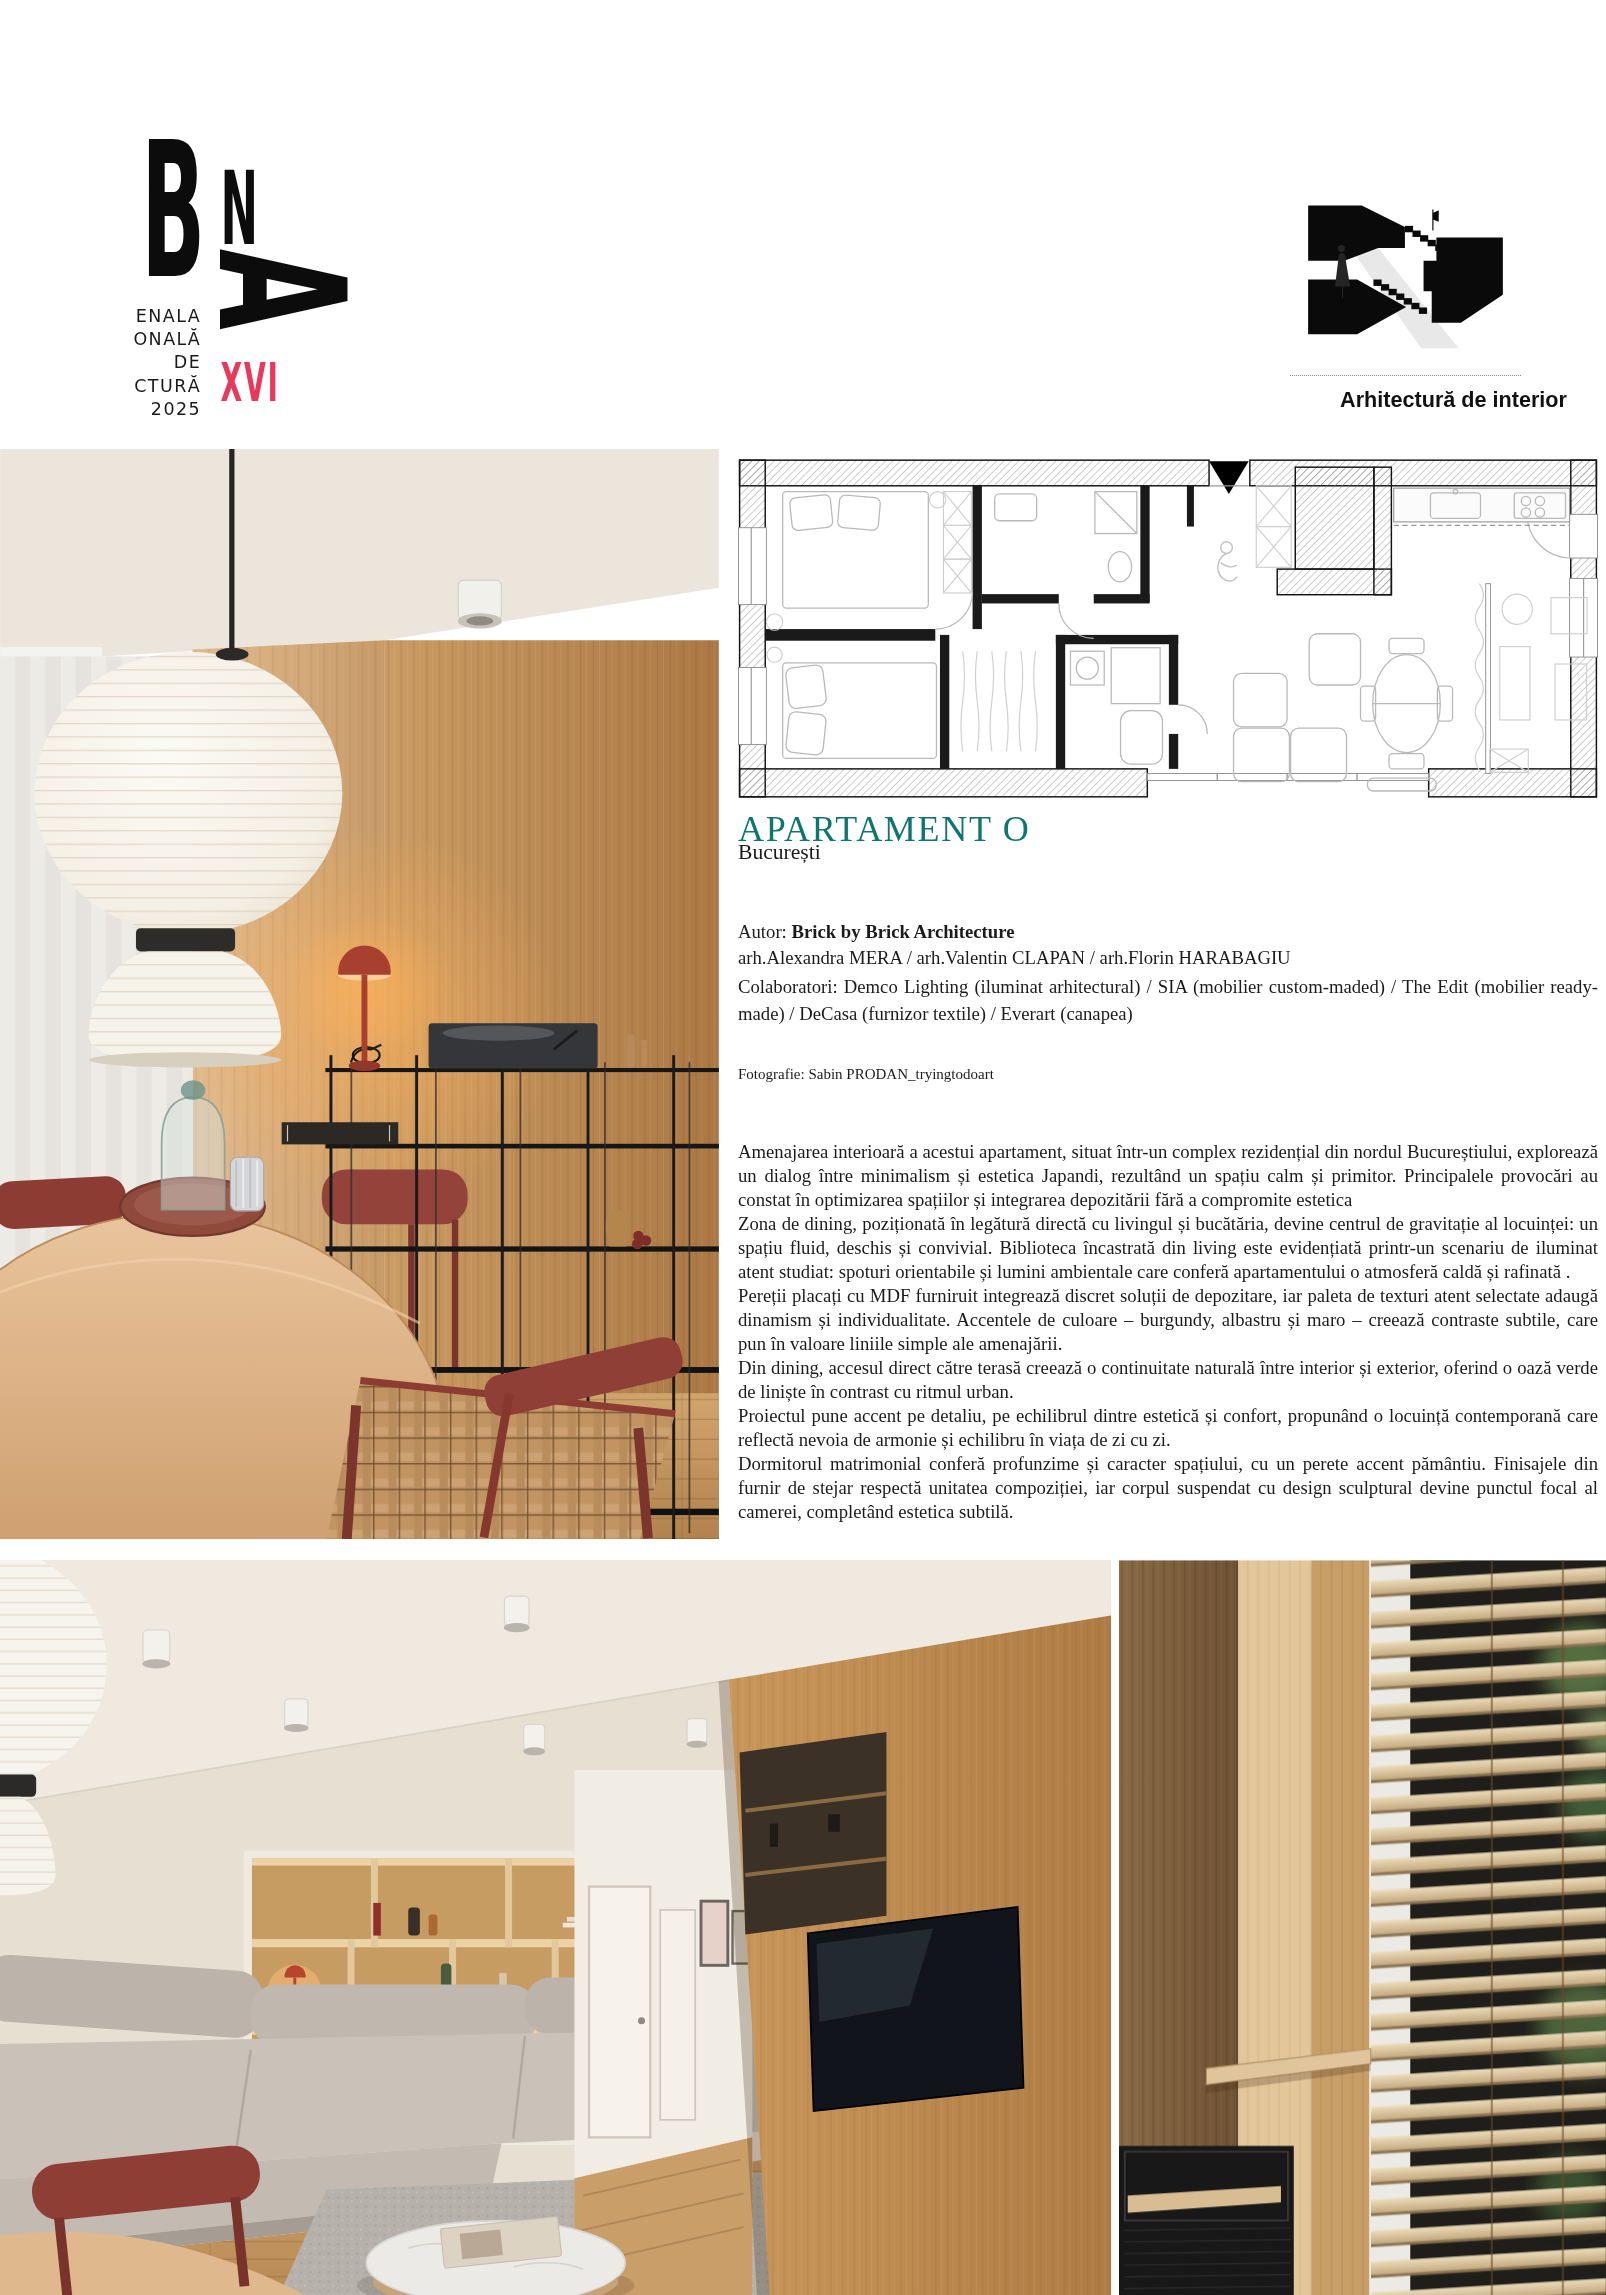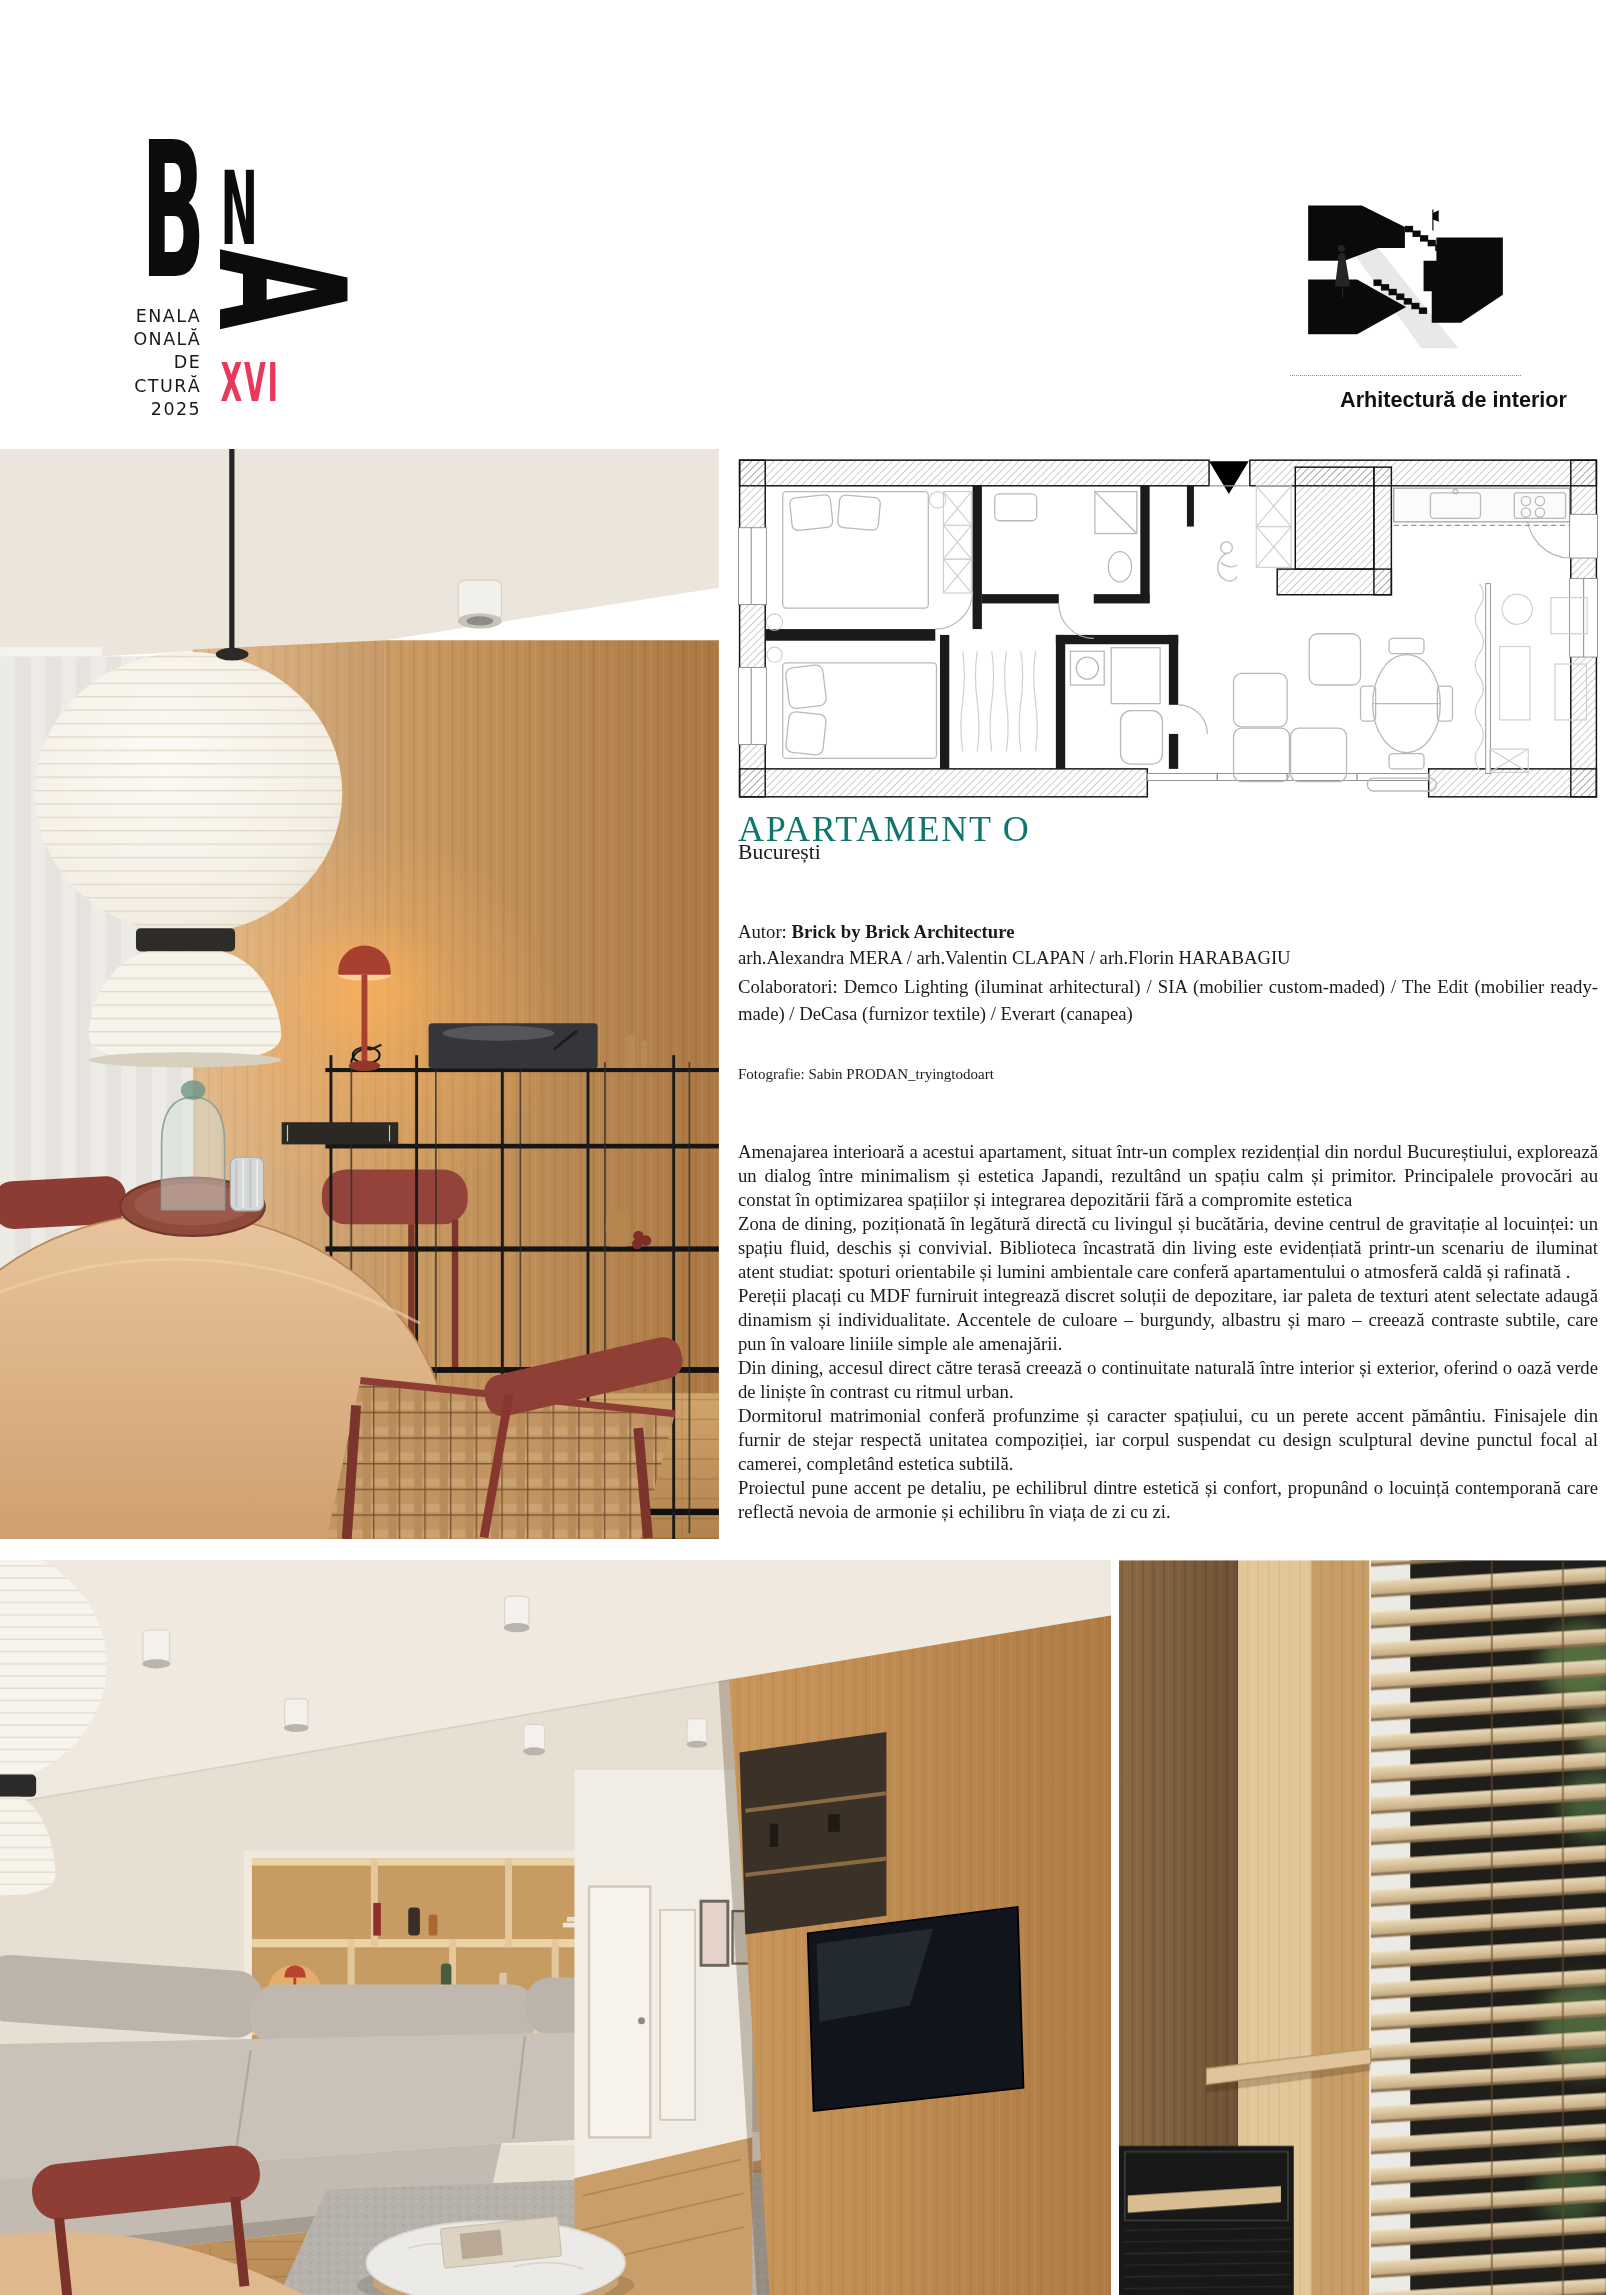--- a/index.html
+++ b/index.html
@@ -446,22 +446,22 @@
   <p class="abs col-right collab">Colaboratori: Demco Lighting (iluminat arhitectural) / SIA (mobilier custom-maded) / The Edit (mobilier ready-made) / DeCasa (furnizor textile) / Everart (canapea)</p>
 
   <div class="abs col-right photoCredit">Fotografie: Sabin PRODAN_tryingtodoart</div>
 
   <div class="abs col-right desc">
 
   <p>Amenajarea interioară a acestui apartament, situat într-un complex rezidențial din nordul Bucureștiului, explorează un dialog între minimalism și estetica Japandi, rezultând un spațiu calm și primitor. Principalele provocări au constat în optimizarea spațiilor și integrarea depozitării fără a compromite estetica</p>
       <p>Zona de dining, poziționată în legătură directă cu livingul și bucătăria, devine centrul de gravitație al locuinței: un spațiu fluid, deschis și convivial. Biblioteca încastrată din living este evidențiată printr-un scenariu de iluminat atent studiat: spoturi orientabile și lumini ambientale care conferă apartamentului o atmosferă caldă și rafinată .</p>
       <p>Pereții placați cu MDF furniruit integrează discret soluții de depozitare, iar paleta de texturi atent selectate adaugă dinamism și individualitate. Accentele de culoare – burgundy, albastru și maro – creează contraste subtile, care pun în valoare liniile simple ale amenajării.</p>
       <p>Din dining, accesul direct către terasă creează o continuitate naturală între interior și exterior, oferind o oază verde de liniște în contrast cu ritmul urban.</p>
+      <p>Proiectul pune accent pe detaliu, pe echilibrul dintre estetică și confort, propunând o locuință contemporană care reflectă nevoia de armonie și echilibru în viața de zi cu zi.</p>
       <p>Dormitorul matrimonial conferă profunzime și caracter spațiului, cu un perete accent pământiu. Finisajele din furnir de stejar respectă unitatea compoziției, iar corpul suspendat cu design sculptural devine punctul focal al camerei, completând estetica subtilă.</p>
-      <p>Proiectul pune accent pe detaliu, pe echilibrul dintre estetică și confort, propunând o locuință contemporană care reflectă nevoia de armonie și echilibru în viața de zi cu zi.</p>
     </div>
 
   <figure class="abs" style="left:0;top:1560px;">
     <svg width="1111" height="736" viewBox="0 0 1905 1262">
       <defs>
         <linearGradient id="pbFloor" x1="0" y1="0" x2="0" y2="1">
           <stop offset="0" stop-color="#d0a670"></stop>
             <stop offset="1" stop-color="#b98a55"></stop>
         </linearGradient>
         <linearGradient id="pbWoodV" x1="0" y1="0" x2="1" y2="0">

